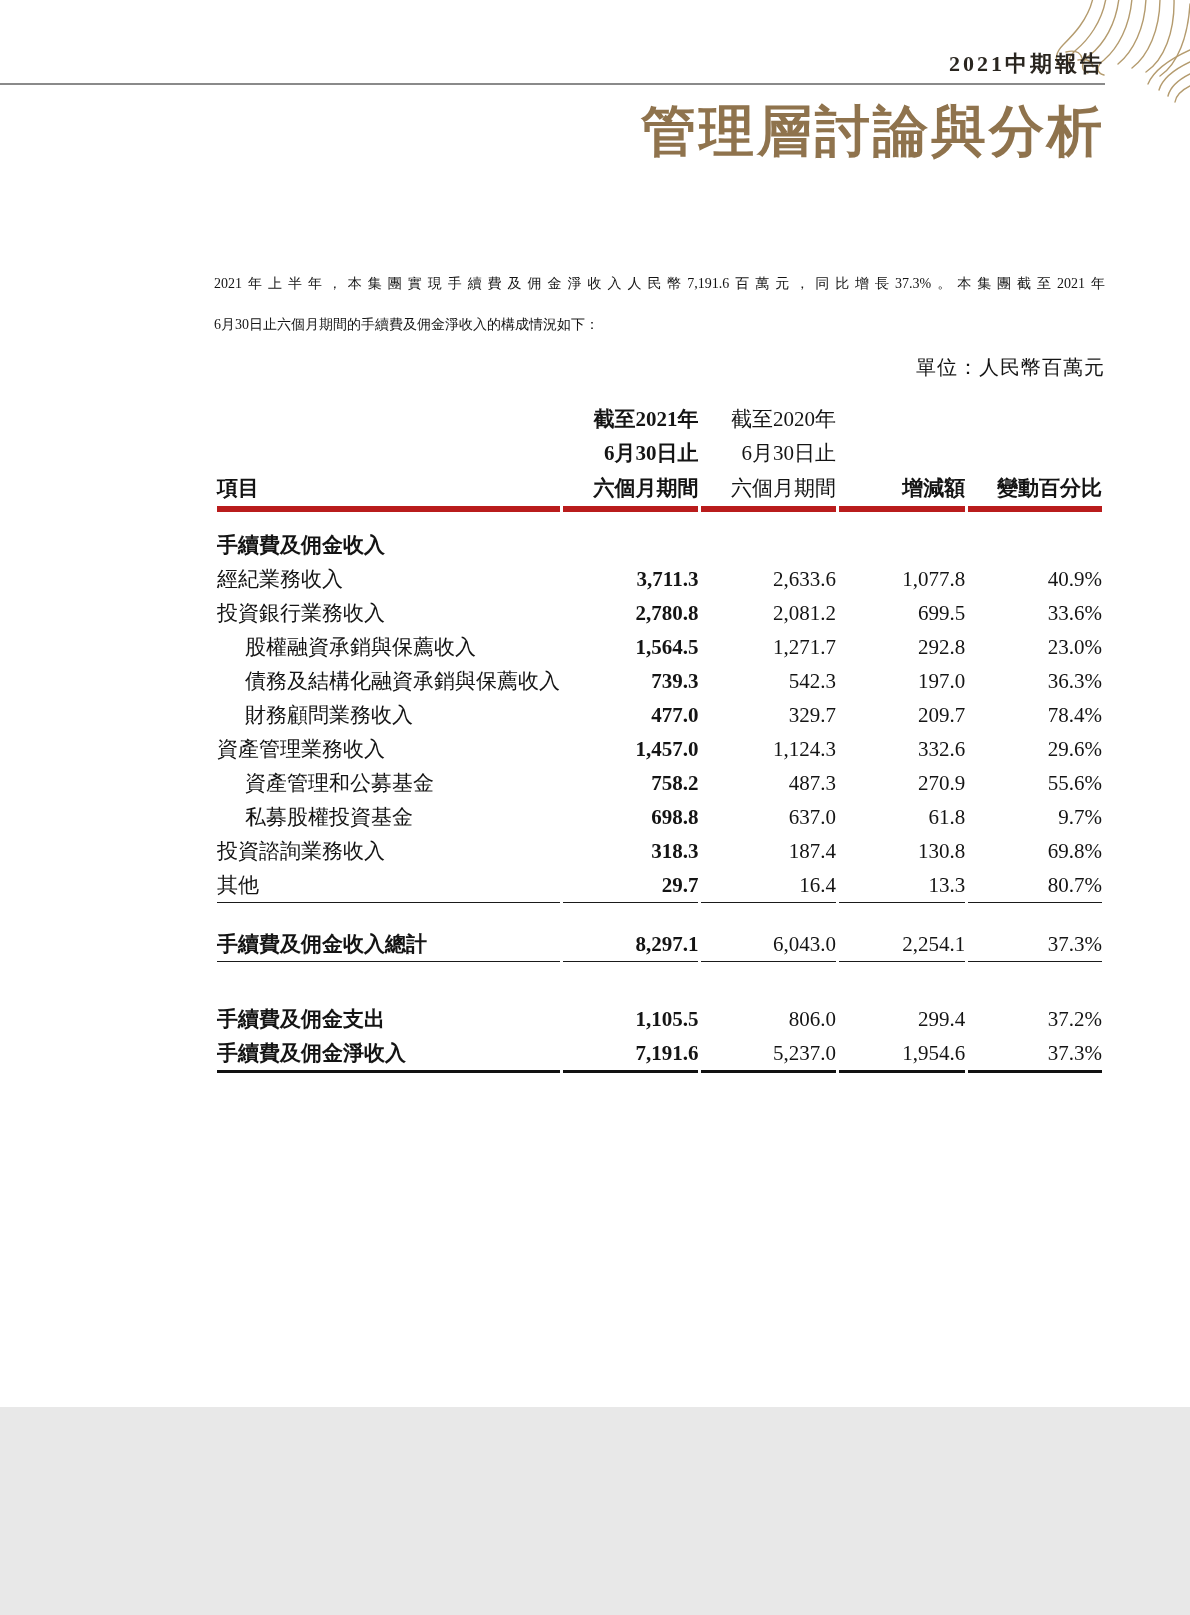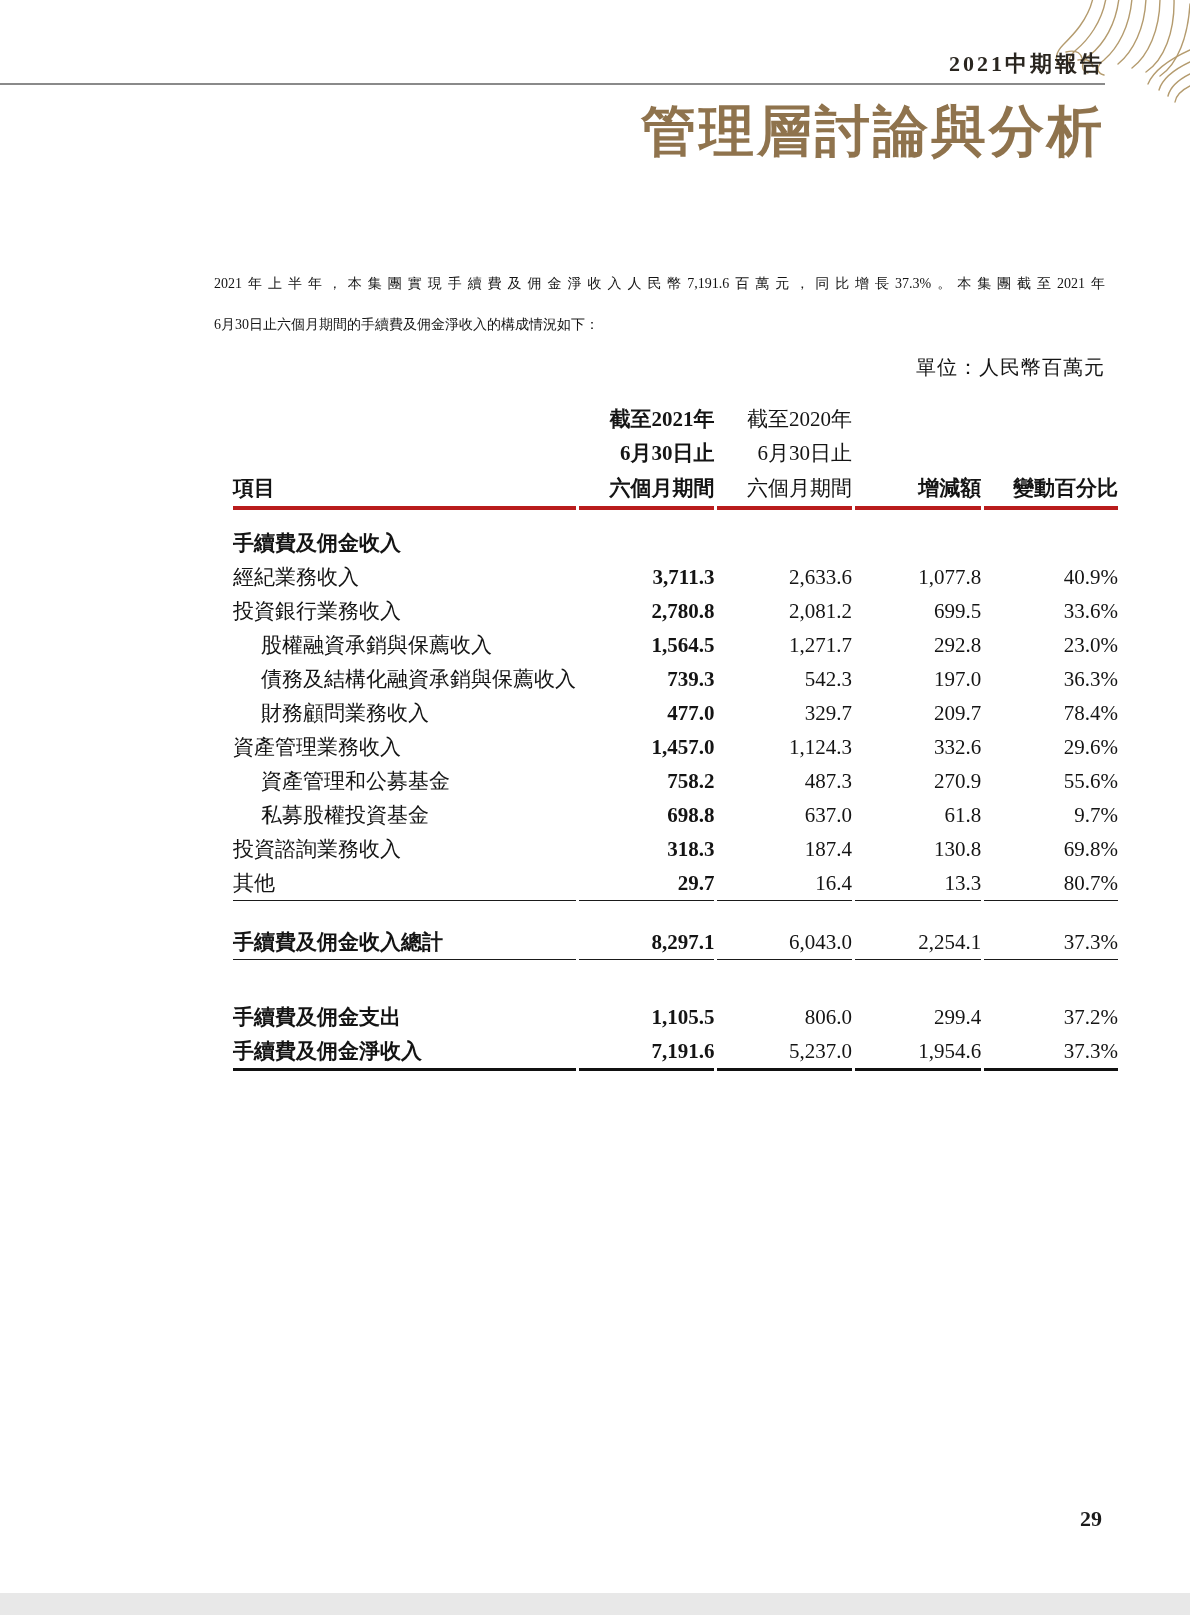--- a/index.html
+++ b/index.html
@@ -1,18 +1,18 @@
 <!DOCTYPE html>
 <html><head>
 <meta charset="utf-8">
 <style>
   html,body{margin:0;padding:0;background:#e8e8e8;}
   .page{
     position:relative;
-    width:1190px;height:1593px;
+    width:1190px;height:1407px;
     margin:0 auto;
     background:#ffffff;
     font-family:"Liberation Serif","DejaVu Serif",serif;
     color:#161616;
     overflow:hidden;
   }
   
   .wave{position:absolute;top:0;right:0;width:172px;height:118px;}
   .report-label{
     position:absolute;top:49px;right:85px;
@@ -39,27 +39,27 @@
   .intro .l2{text-align:left;}
   .unit-note{
     position:absolute;top:354px;right:85px;
     font-size:20px;color:#141414;letter-spacing:1px;
   }
   
   table.fees{
     position:absolute;top:402px;left:214px;
     width:891px;
     border-collapse:separate;border-spacing:3px 0;
-    font-size:21px;color:#141414;margin-left:16px;
+    font-size:21px;color:#141414;
   }
   table.fees td{padding:0;vertical-align:middle;white-space:nowrap;}
   td.c-item{text-align:left;}
   td.c-num{text-align:right;padding-right:10px;}
   thead td{height:34px;}
-  thead tr.h-last td{height:36px;border-bottom:4px solid #b91c1c;}
+  thead tr.h-last td{height:36px;border-bottom:6px solid #b91c1c;}
   thead .b{font-weight:bold;}
   tbody td{height:34px;}
   tr.first td{padding-top:16px;}
   tr.sub td.c-item{padding-left:28px;}
   tr.bold-label td.c-item{font-weight:bold;}
   td.v2021{font-weight:bold;}
   tr.rule-thin td{border-bottom:1.5px solid #1a1a1a;}
   tr.rule-thick td{border-bottom:3px solid #111;}
   tr.spacer td{height:auto;border:none !important;}
   

